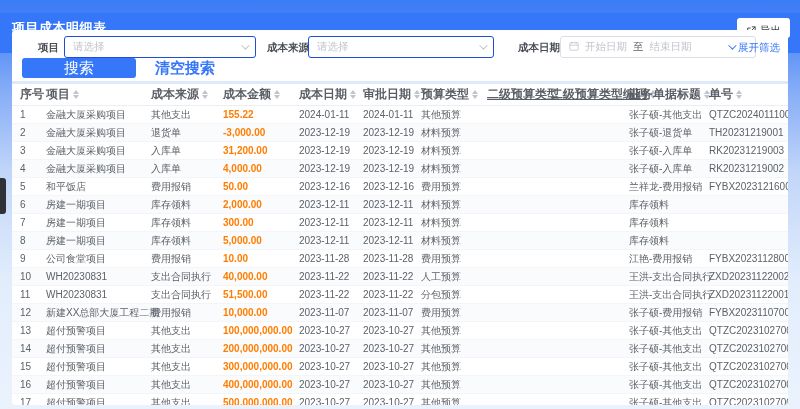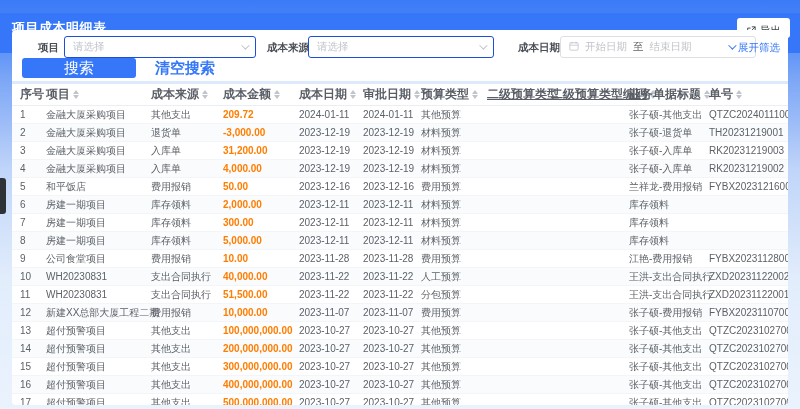--- a/index.html
+++ b/index.html
@@ -188,21 +188,21 @@
               <i class="up"></i>
               <i class="dn"></i>
             </span>
           </div>
         </div>
       <div id="tbody">
           <div class="tr row">
             <div class="td">1</div>
             <div class="td">金融大厦采购项目</div>
             <div class="td">其他支出</div>
-            <div class="td amt">209.72</div>
+            <div class="td amt">155.22</div>
             <div class="td">2024-01-11</div>
             <div class="td">2024-01-11</div>
             <div class="td">其他预算</div>
             <div class="td"></div>
             <div class="td"></div>
             <div class="td">张子硕-其他支出</div>
             <div class="td">QTZC20240111001</div>
           </div>
           <div class="tr row alt">
             <div class="td">2</div>

